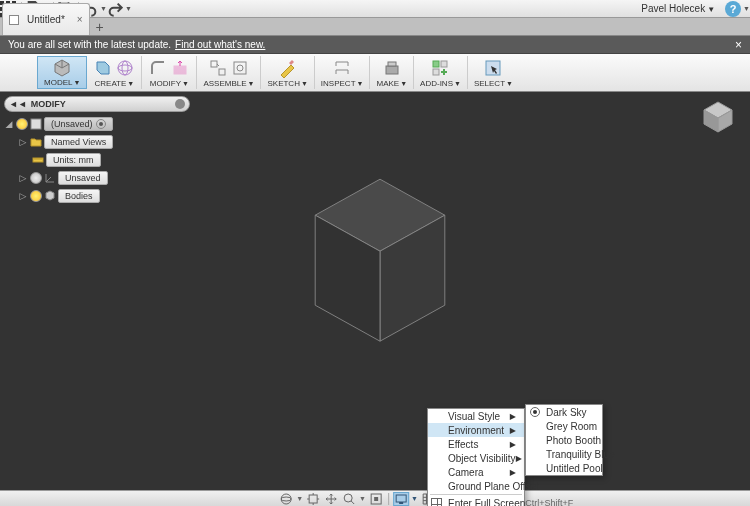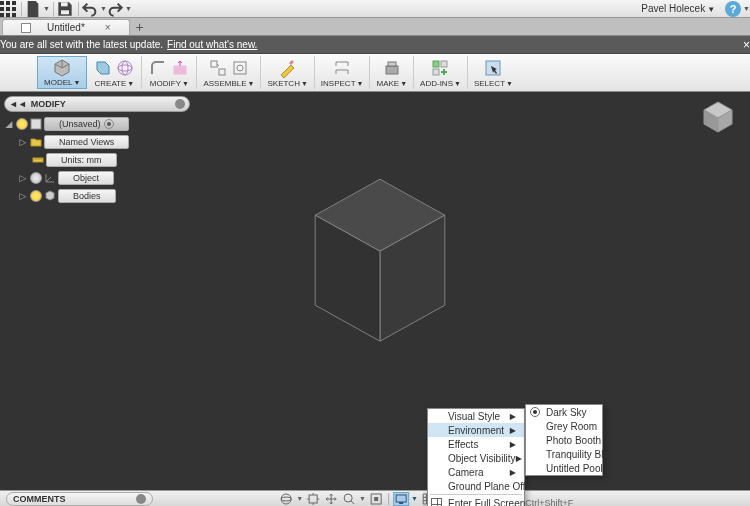--- a/index.html
+++ b/index.html
@@ -9,27 +9,27 @@
 .qa-bar { height: 18px; background: linear-gradient(#f5f5f5,#e0e0e0); display: flex; align-items: center; padding: 0 0; border-bottom: 1px solid #999; }
 .qa-bar .icon { width: 16px; height: 16px; display: flex; align-items: center; justify-content: center; margin-right: 2px; color: #333; cursor: pointer; }
 .qa-bar .sep { width:1px; height:14px; background:#bbb; margin:0 3px; }
 .qa-spacer { flex: 1; }
 .qa-user { font-size: 10px; color: #333; margin-right: 4px; }
 .qa-user .caret { font-size: 8px; margin-left: 2px; }
 .help-btn { width:16px; height:16px; border-radius:50%; background:#5aa9d6; color:#fff; font-weight:bold; display:flex; align-items:center; justify-content:center; font-size:11px; margin-left:6px;}
 
 
 .tab-strip { height: 18px; background: #bfbfbf; display:flex; align-items:flex-end; padding-left:2px; border-bottom:1px solid #888; }
-.tab { background:linear-gradient(#f8f8f8,#e8e8e8); height:16px; padding:0 18px; display:flex; align-items:center; border:1px solid #aaa; border-bottom:none; border-radius:3px 3px 0 0; font-size:10px; gap:16px;}
+.tab { background:linear-gradient(#f8f8f8,#e8e8e8); height:32px; padding:0 6px; display:flex; align-items:center; border:1px solid #aaa; border-bottom:none; border-radius:3px 3px 0 0; font-size:10px; gap:8px;}
 .tab .doc-icon{ width:10px;height:10px; background:#fff; border:1px solid #888;}
 .tab .close-x{ font-size:10px; color:#666; margin-left:4px; cursor:pointer;}
 .tab-add{ width:16px; height:16px; display:flex; align-items:center; justify-content:center; color:#555; margin-left:2px; font-size:14px; cursor:pointer;}
 
 
-.banner { height:18px; background:#5a5a5a; color:#fff; display:flex; align-items:center; padding:0 0; font-size:10px; border-bottom:1px solid #444;}
+.banner { height:18px; background:#5a5a5a; color:#fff; display:flex; align-items:center; padding:0 8px; font-size:10px; border-bottom:1px solid #444;}
 .banner a { color:#fff; text-decoration:underline; margin-left:4px;}
 .banner .close-banner{ margin-left:auto; cursor:pointer; font-size:12px;}
 
 
 .ribbon { height:38px; background:linear-gradient(#fbfbfb,#e4e4e4); border-bottom:1px solid #888; display:flex; padding:2px 4px; gap:0; align-items:stretch;}
 .ribbon-group { display:flex; flex-direction:column; align-items:center; justify-content:space-between; padding:1px 6px; border-right:1px solid #ccc; cursor:pointer;}
 .ribbon-group:last-child{border-right:none;}
 .ribbon-group.active{ background:linear-gradient(#d0e6f5,#a8cde8); border:1px solid #6aa8d0;margin-left:33px;}
 .ribbon-icons { display:flex; gap:2px; align-items:center; height:22px;}
 .ribbon-icons svg, .ribbon-icons .ricon { width:20px; height:20px; }
@@ -39,21 +39,21 @@
 
 .browser { position:absolute; left:4px; top:96px; width:186px; z-index:5; }
 .browser-hdr { height:16px; background:linear-gradient(#f0f0f0,#d0d0d0); border:1px solid #999; border-radius:8px; display:flex; align-items:center; padding:0 4px; font-size:9px; font-weight:bold; gap:4px;}
 .browser-hdr .arrow{ font-size:9px;}
 .browser-hdr .dot{ margin-left:auto; width:10px;height:10px; border-radius:50%; background:#888;}
 .tree { margin-top:4px; }
 .tree-row { height:16px; display:flex; align-items:center; gap:2px; margin-bottom:2px; font-size:9px;}
 .tree-row .expander{ width:10px; text-align:center; color:#aaa; font-size:9px; cursor:pointer;}
 .tree-row .bulb{ width:12px;height:12px; border-radius:50%; background:radial-gradient(#fff176,#fbc02d); border:1px solid #999;}
 .tree-row .node-icon{ width:12px; height:12px; display:flex; align-items:center; justify-content:center;}
-.tree-row .chip{ background:linear-gradient(#f5f5f5,#ddd); border:1px solid #aaa; border-radius:2px; padding:1px 14px; display:flex; align-items:center; gap:3px; height:14px;}
+.tree-row .chip{ background:linear-gradient(#f5f5f5,#ddd); border:1px solid #aaa; border-radius:2px; padding:1px 6px; display:flex; align-items:center; gap:3px; height:14px;}
 .tree-row.depth1{ padding-left:14px;}
 .tree-row.depth2{ padding-left:28px;}
 .radio-ico{ width:10px;height:10px;border:1px solid #888; border-radius:50%; position:relative;}
 .radio-ico.on::after{content:"";position:absolute;inset:2px;background:#555;border-radius:50%;}
 
 
 .canvas { position:absolute; inset:0; top:92px; bottom:18px; }
 .cube { position:absolute; left:300px; top:80px; width:160px; height:180px; }
 .cube svg{ width:100%; height:100%; overflow:visible;}
 
@@ -320,21 +320,21 @@
     </div>
     <div class="tree-row depth1">
       <span class="expander">▷</span>
       <span class="bulb" style="background:radial-gradient(#eee,#bbb);"></span>
       <span class="node-icon">
           <svg viewBox="0 0 12 12">
             <path d="M2 10 h8 M2 10 v-8 M2 10 l5-5" stroke="#888" fill="none"></path>
           </svg>
         </span>
       <span class="chip">
-          <span>Object</span>
+          <span>Unsaved</span>
         </span>
     </div>
     <div class="tree-row depth1">
       <span class="expander">▷</span>
       <span class="bulb"></span>
       <span class="node-icon">
           <svg viewBox="0 0 12 12">
             <path d="M6 1 l4 2 v5 l-4 2 l-4-2 v-5 z" fill="#ccc" stroke="#888"></path>
           </svg>
         </span>
@@ -408,24 +408,20 @@
     </div>
   <div class="item">
       <span>Tranquility Blue</span>
     </div>
   <div class="item">
       <span>Untitled Pool</span>
     </div>
 </div>
 
 <div class="navbar">
-  <div class="comment-pill">
-    <span>COMMENTS</span>
-    <span class="dot"></span>
-  </div>
   <div class="nav-center">
     <div class="nicon">
         <svg viewBox="0 0 14 14">
           <circle cx="7" cy="7" r="5" fill="none" stroke="#666"></circle>
           <ellipse cx="7" cy="7" rx="5" ry="2" fill="none" stroke="#666"></ellipse>
         </svg>
       </div>
     <span style="font-size:7px;color:#666;">▼</span>
     <div class="nicon">
         <svg viewBox="0 0 14 14">

